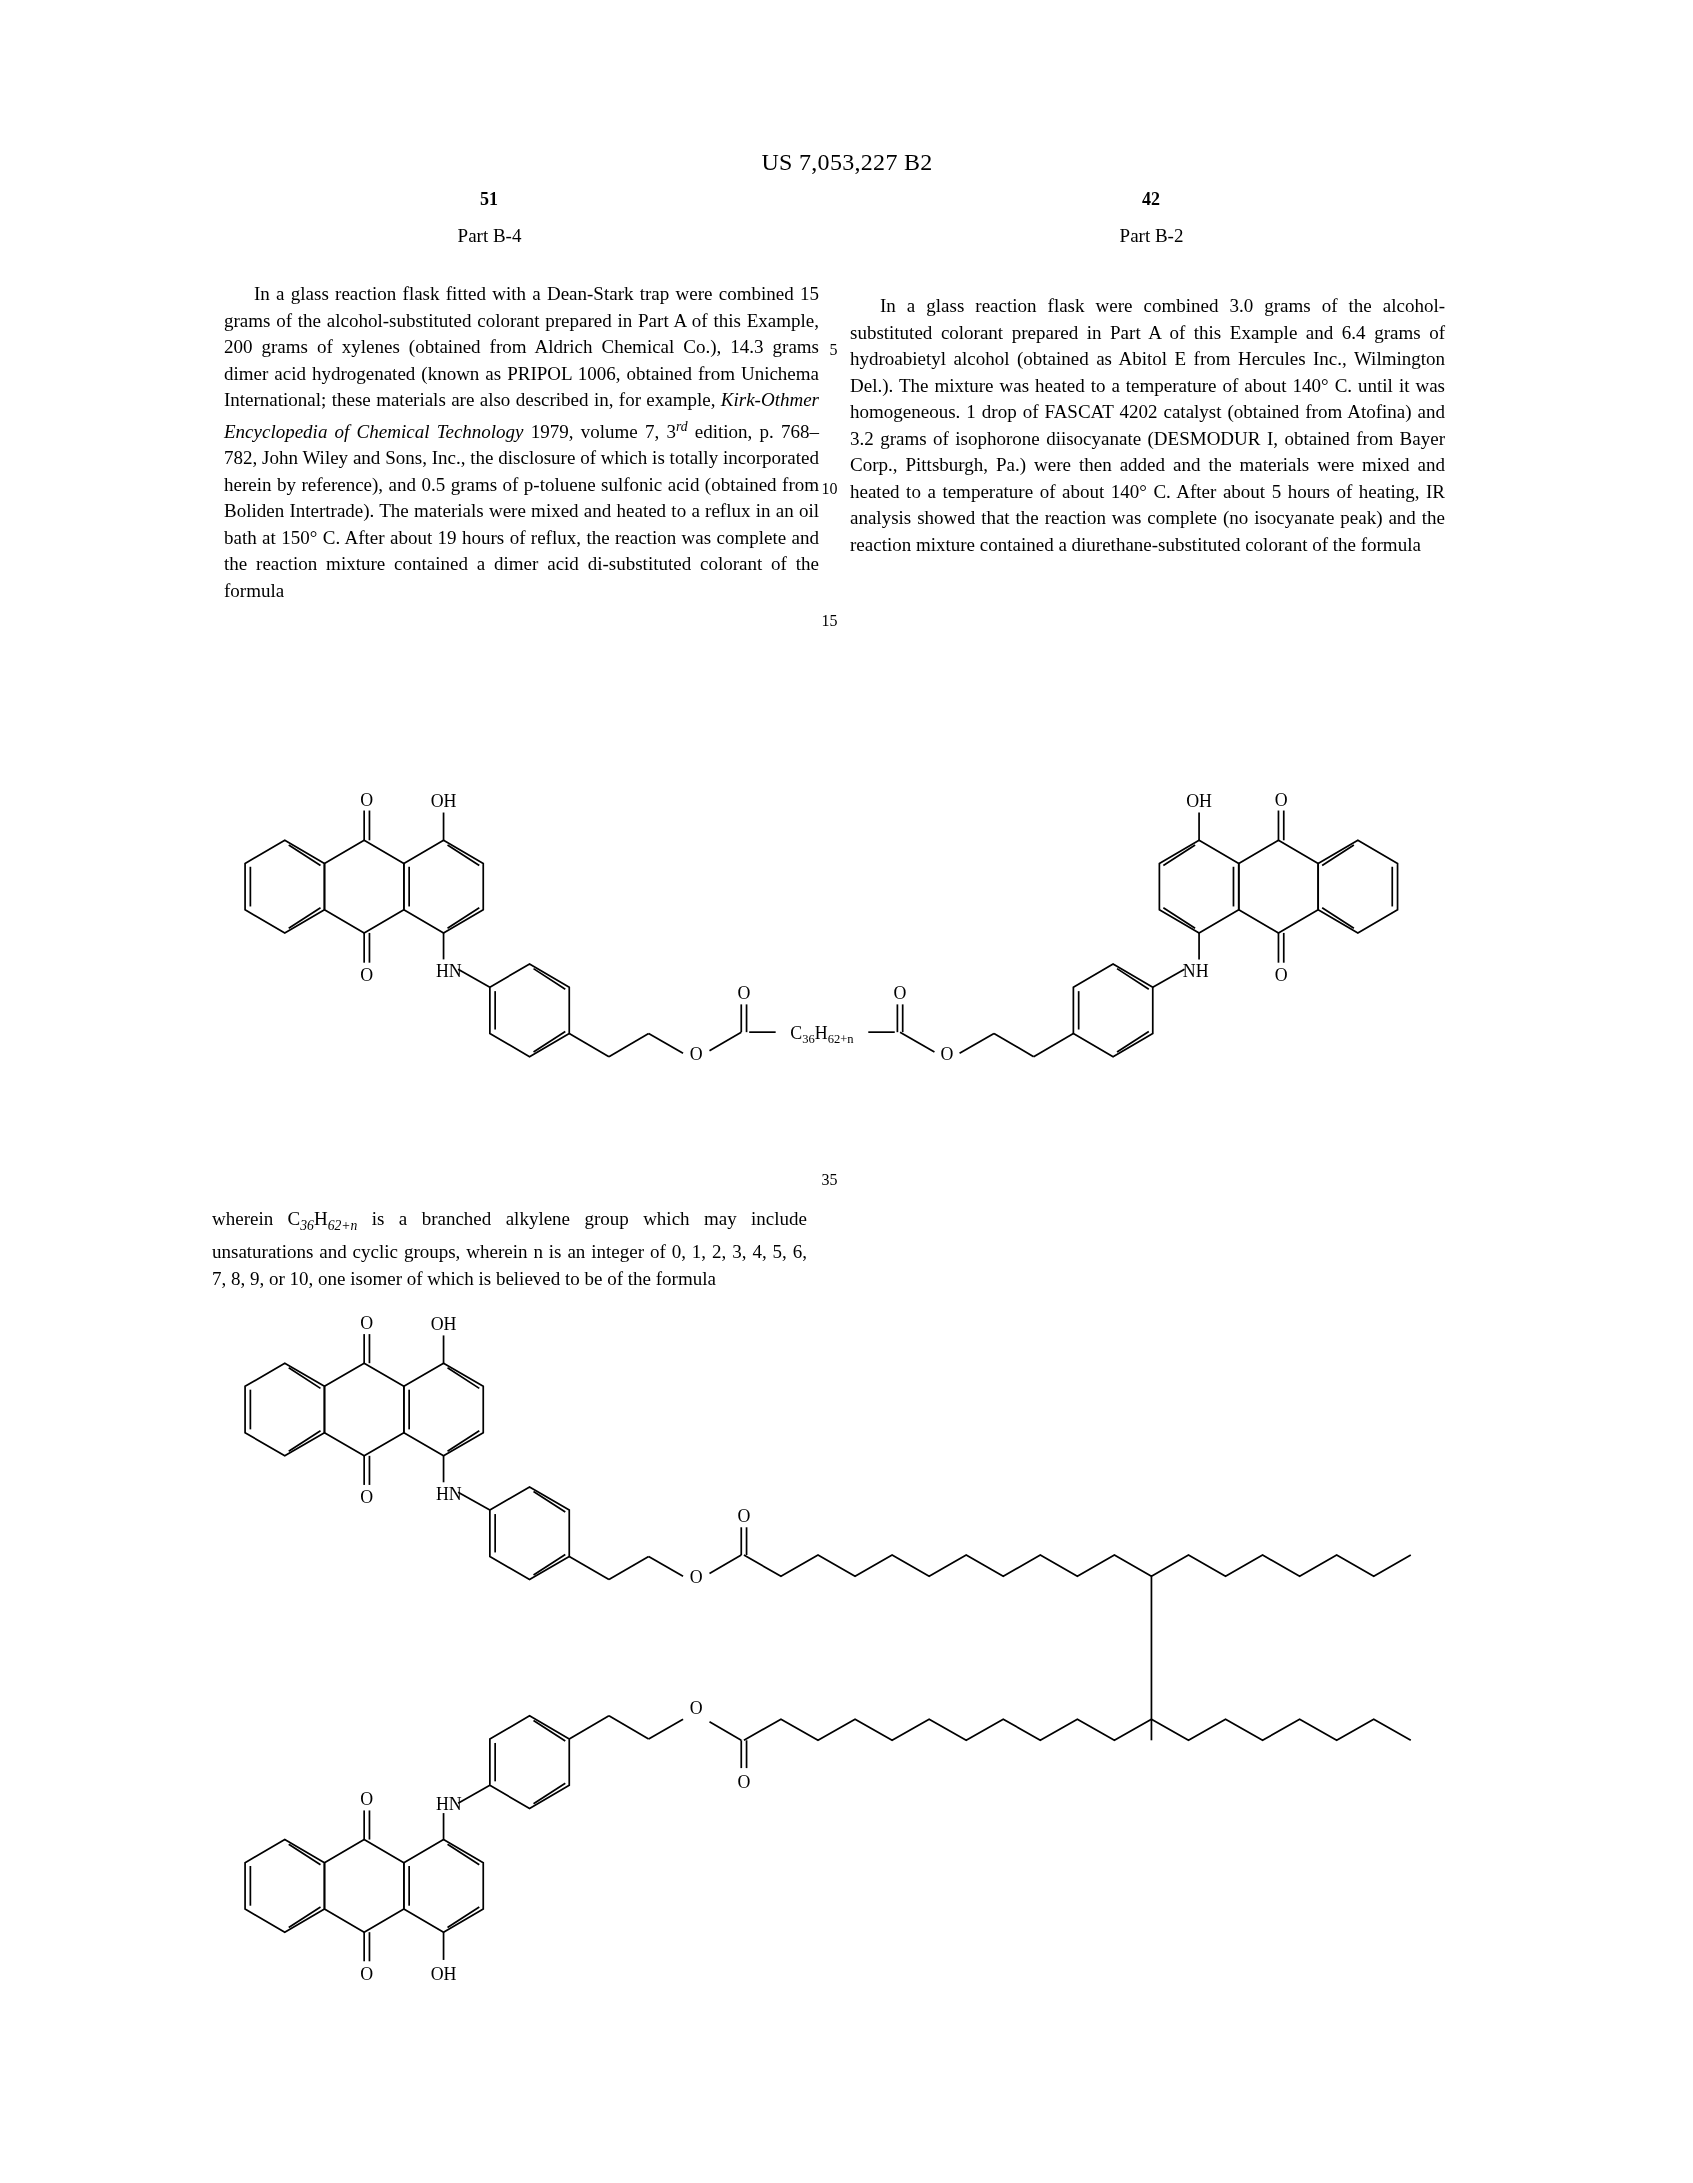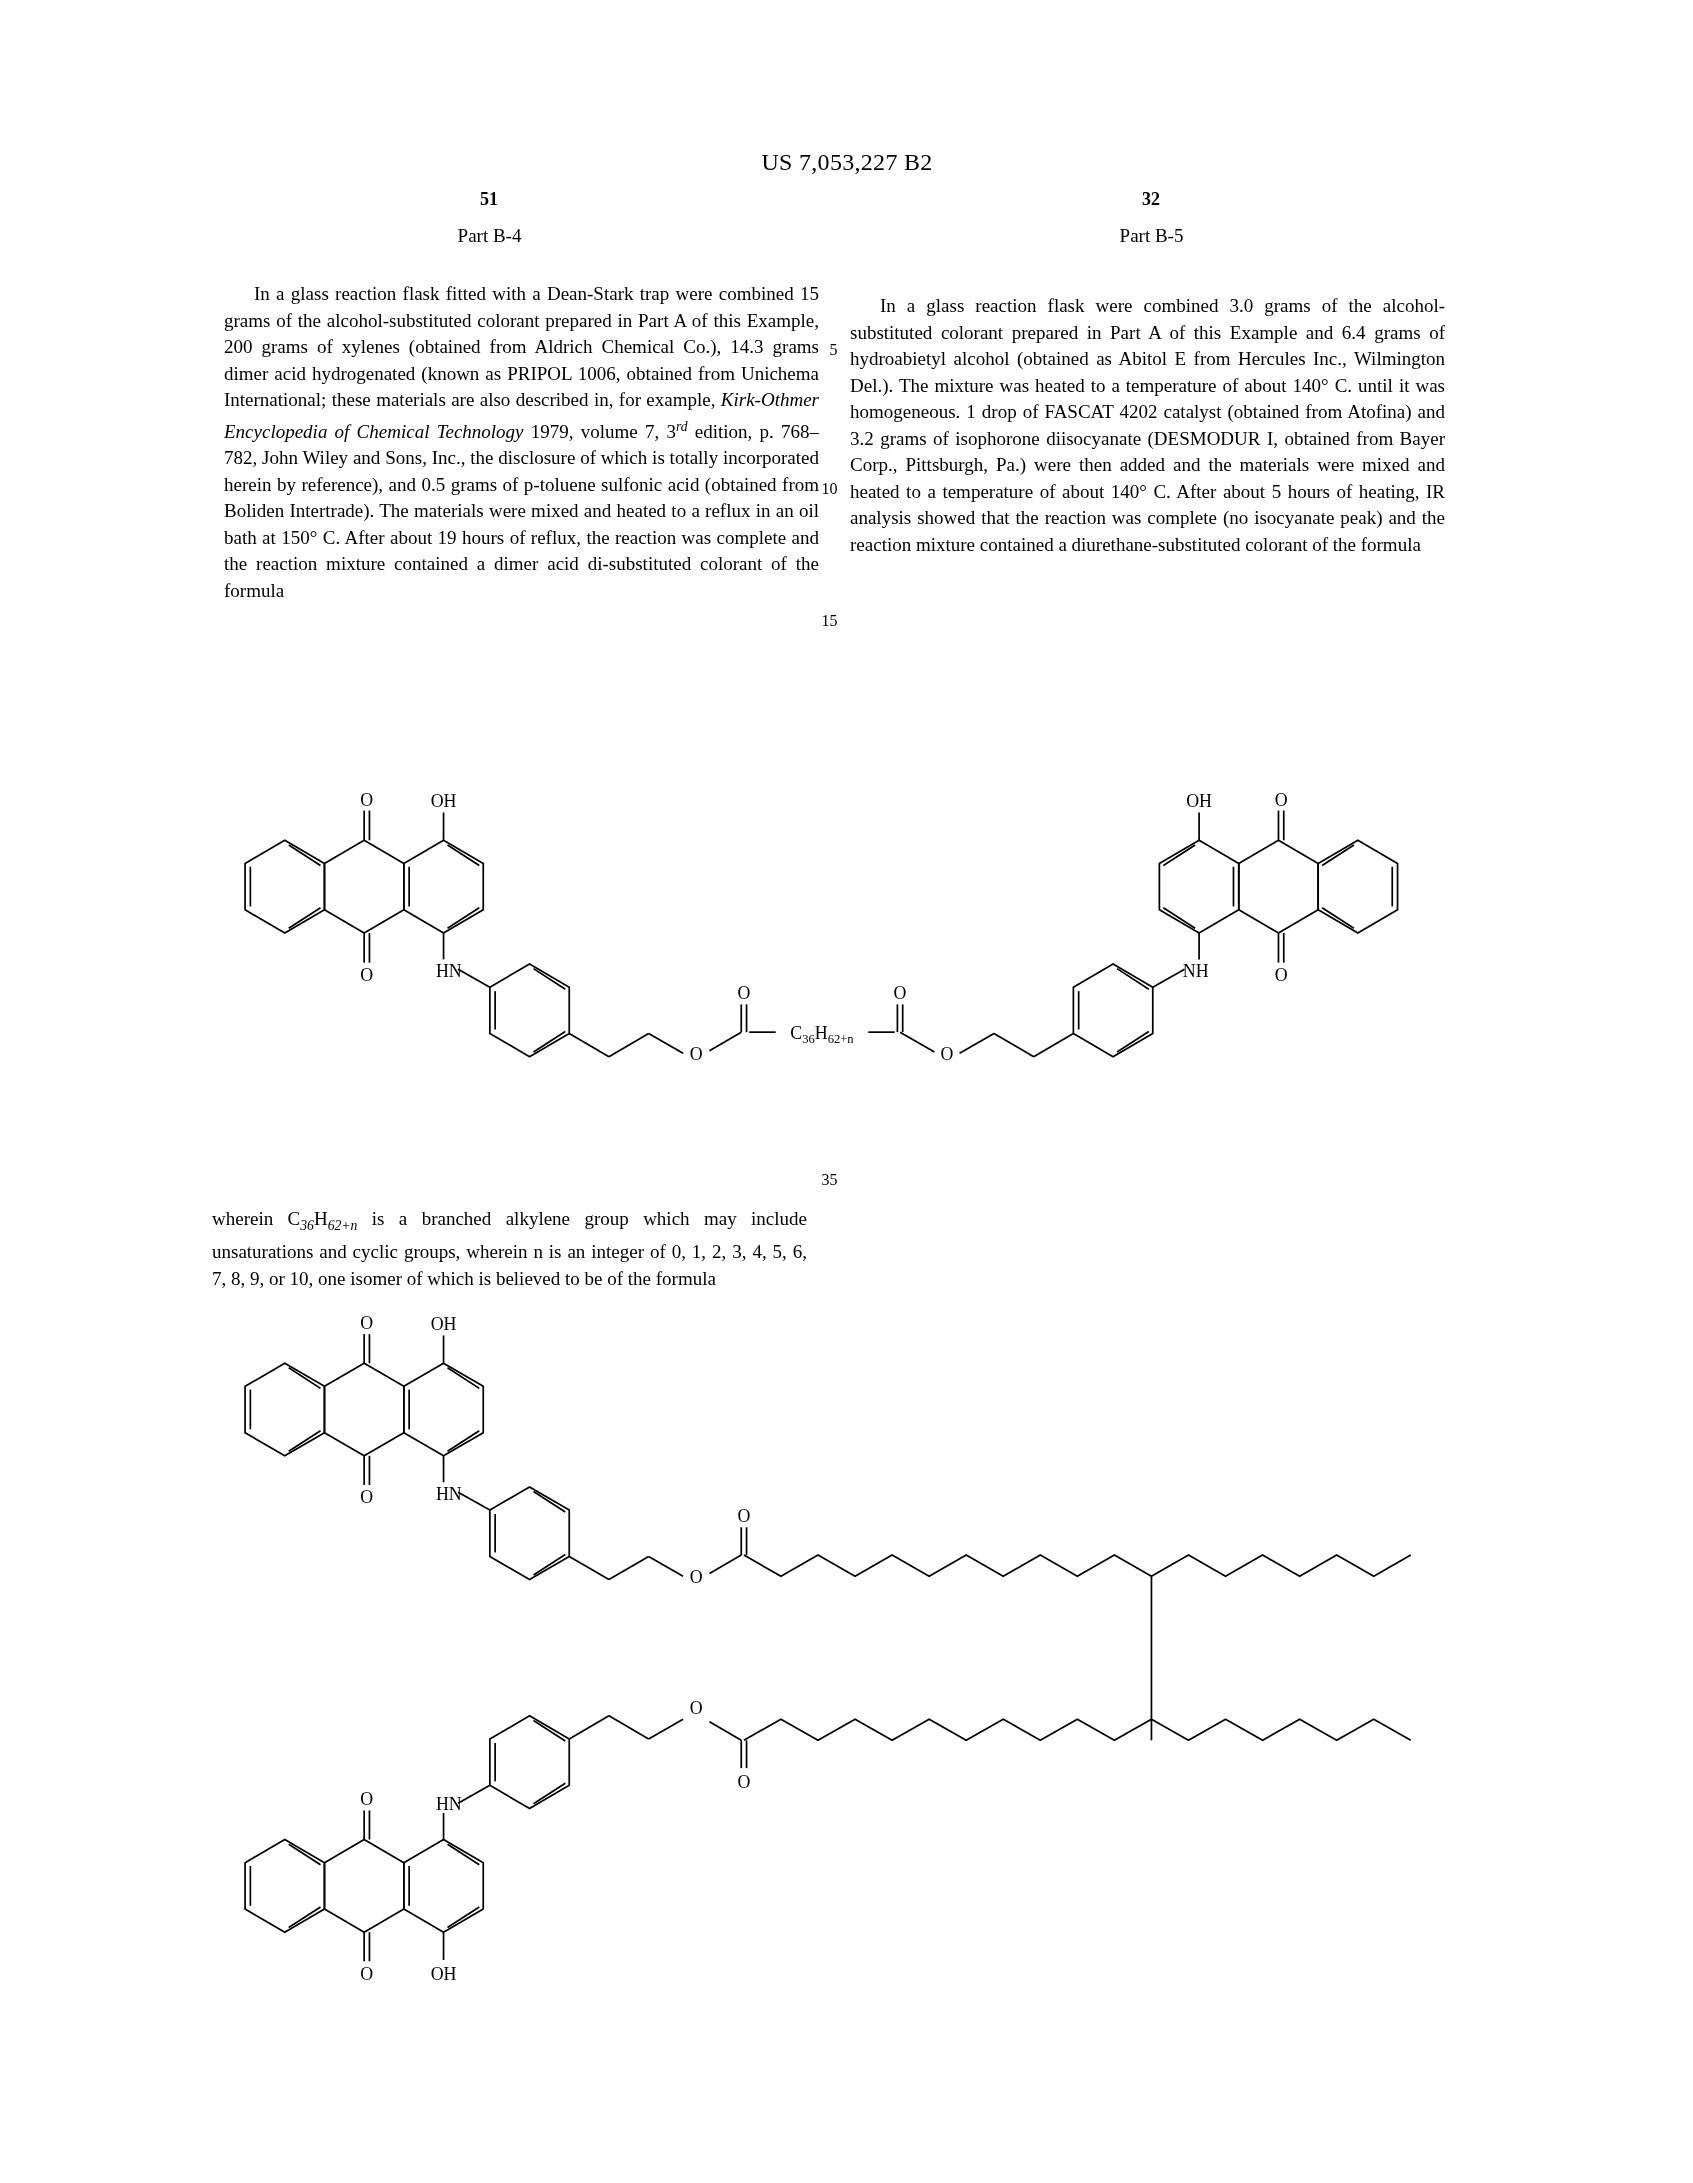--- a/index.html
+++ b/index.html
@@ -90,24 +90,24 @@
   .struct svg { display: block; }
 </style>
 </head>
 <body>
 
 <div class="page">
 
   <div class="patent-number">US 7,053,227 B2</div>
 
   <div class="col-num left">51</div>
-  <div class="col-num right">32</div>
+  <div class="col-num right">42</div>
 
   <div class="part-head left">Part B-4</div>
-  <div class="part-head right">Part B-5</div>
+  <div class="part-head right">Part B-2</div>
 
   <div class="col left">
     <p><span>In a glass reaction flask fitted with a Dean-Stark trap were combined 15 grams of the alcohol-substituted colorant prepared in Part A of this Example, 200 grams of xylenes (obtained from Aldrich Chemical Co.), 14.3 grams dimer acid hydrogenated (known as PRIPOL 1006, obtained from Unichema International; these materials are also described in, for example, </span><span class="ital">Kirk-Othmer Encyclopedia of Chemical Technology</span><span> 1979, volume 7, 3</span><sup>rd</sup><span> edition, p. 768–782, John Wiley and Sons, Inc., the disclosure of which is totally incorporated herein by reference), and 0.5 grams of p-toluene sulfonic acid (obtained from Boliden Intertrade). The materials were mixed and heated to a reflux in an oil bath at 150° C. After about 19 hours of reflux, the reaction was complete and the reaction mixture contained a dimer acid di-substituted colorant of the formula</span></p>
   </div>
 
   <div class="col right">
     <p>In a glass reaction flask were combined 3.0 grams of the alcohol-substituted colorant prepared in Part A of this Example and 6.4 grams of hydroabietyl alcohol (obtained as Abitol E from Hercules Inc., Wilmington Del.). The mixture was heated to a temperature of about 140° C. until it was homogeneous. 1 drop of FASCAT 4202 catalyst (obtained from Atofina) and 3.2 grams of isophorone diisocyanate (DESMODUR I, obtained from Bayer Corp., Pittsburgh, Pa.) were then added and the materials were mixed and heated to a temperature of about 140° C. After about 5 hours of heating, IR analysis showed that the reaction was complete (no isocyanate peak) and the reaction mixture contained a diurethane-substituted colorant of the formula</p>
   </div>
 
   <div class="linenum" style="left:815px; top:341px;">5</div>

